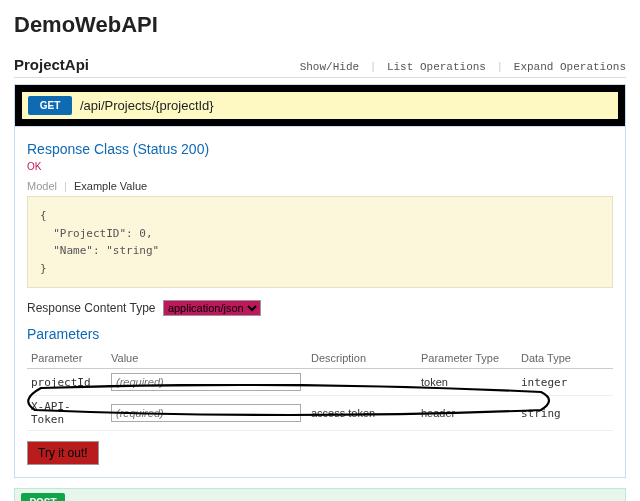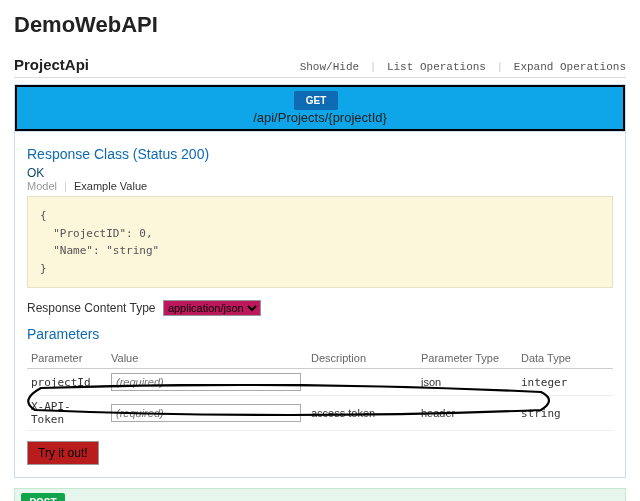--- a/index.html
+++ b/index.html
@@ -9,29 +9,29 @@
     font-size: 12px; color: #333; width: 640px; background: #fff;
   }
   h1 { font-size: 22px; font-weight: bold; margin: 4px 0 18px 0; color: #222; }
   .api-header { display: flex; justify-content: space-between; align-items: baseline; border-bottom: 1px solid #ddd; padding-bottom: 4px; }
   .api-name { font-size: 15px; font-weight: bold; color: #222; }
   .api-links { font-size: 11px; color: #555; font-family: Liberation Mono, monospace; }
   .api-links span { cursor: pointer; }
   .api-links .sep { color: #ccc; margin: 0 4px; }
   .op-container { border: 1px solid #cde; margin-top: 6px; }
   .op-row { display: flex; align-items: center; padding: 4px 6px; }
-  .op-get  { background: #0ea5e9; border: 2px solid #000000; flex-direction: column; }
+  .op-get  { background: #fef9c3; border: 7px solid #000000; }
   .op-post { background: #e7f6ec; border: 1px solid #c3e8d1; }
   .method { display: inline-block; min-width: 44px; text-align: center; color: #fff; font-size: 10px; font-weight: bold; padding: 4px 0; border-radius: 2px; margin-right: 8px; }
   .m-get  { background: #0f6ab4; }
   .m-post { background: #10a54a; }
   .op-path { font-size: 13px; color: #222; }
   .op-body { border-top: 1px solid #cde; padding: 10px 12px 12px 12px; background: #fff; }
   .sect-title { color: #0f6ab4; font-size: 14px; margin: 4px 0 4px 0; }
-  .ok-text { font-size: 12px; color: #0c4a6e; margin-bottom: 0; }
+  .ok-text { font-size: 10px; color: #be185d; margin-bottom: 8px; }
   .model-tabs { font-size: 11px; color: #999; margin-bottom: 4px; }
   .model-tabs .active { color: #333; }
   .model-tabs .sep2 { color: #ccc; margin: 0 4px; }
   .example-box { background: #fcf6db; border: 1px solid #e5e0c6; padding: 10px 12px; font-family: Menlo, Consolas, monospace; font-size: 11px; color: #555; line-height: 1.6; white-space: pre; margin-bottom: 12px; }
   .rct-label { font-size: 12px; color: #333; margin-right: 4px; }
   select { font-size: 11px; border: 1px solid #999; background: #be185d; }
   .params-wrap { position: relative; }
   .param-table { width: 100%; border-collapse: collapse; margin-top: 6px; font-size: 11px; }
   .param-table th { text-align: left; color: #666; font-weight: normal; border-bottom: 1px solid #ccc; padding: 4px 4px; }
   .param-table td { border-bottom: 1px solid #eee; padding: 4px 4px; color: #333; vertical-align: middle; }
@@ -95,21 +95,21 @@
             <th style="width:110px">Description</th>
             <th style="width:100px">Parameter Type</th>
             <th>Data Type</th>
           </tr>
         </thead>
         <tbody>
           <tr>
             <td class="mono">projectId</td>
             <td><input class="param-input" placeholder="(required)" style=""></td>
             <td></td>
-            <td>json</td>
+            <td>token</td>
             <td class="mono">integer</td>
           </tr>
           <tr>
             <td class="mono">X-API-Token</td>
             <td><input class="param-input" placeholder="(required)" style=""></td>
             <td>access token</td>
             <td>header</td>
             <td class="mono">string</td>
           </tr>
         </tbody>

